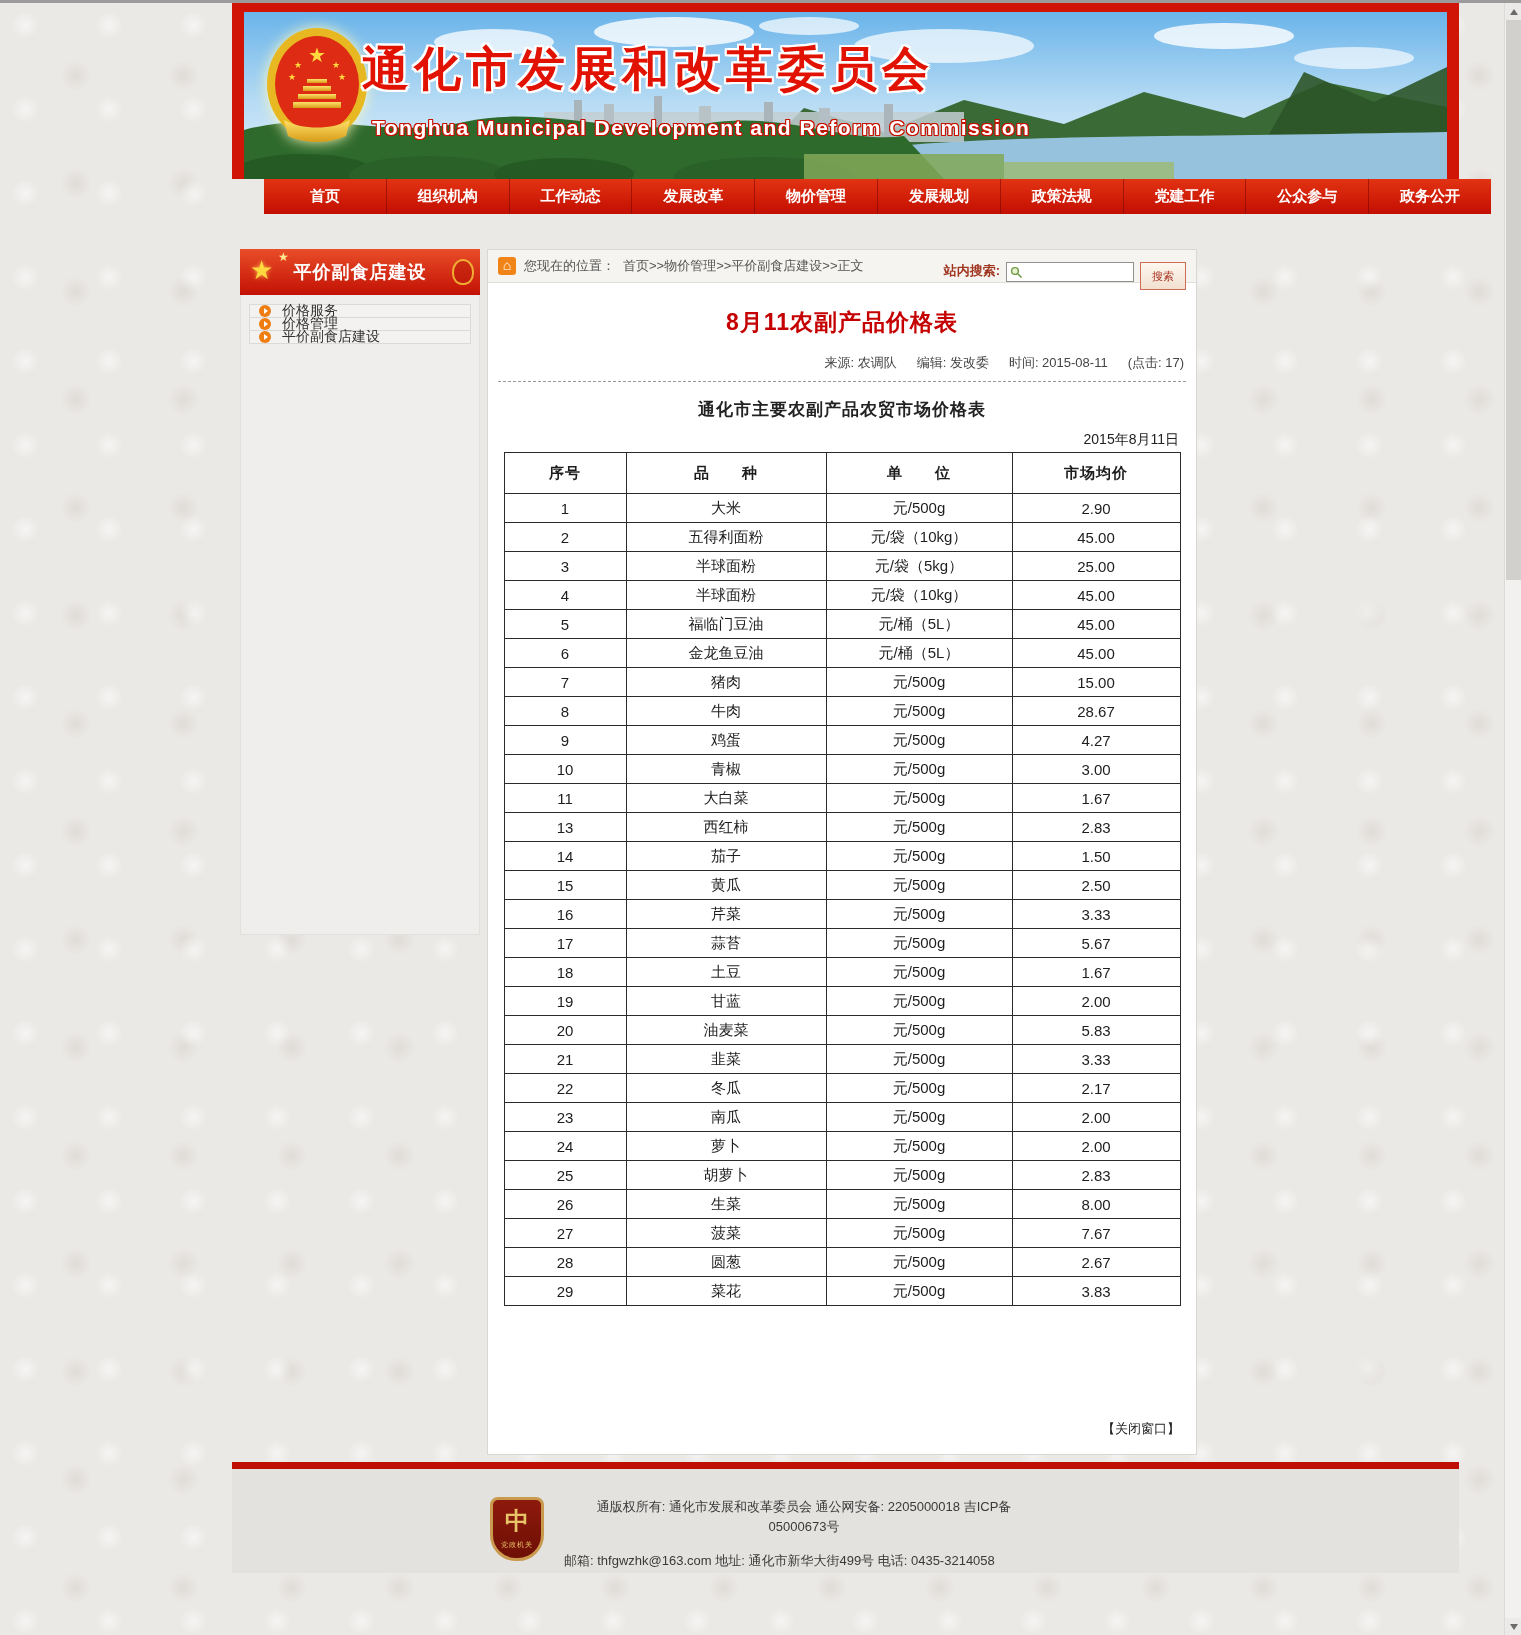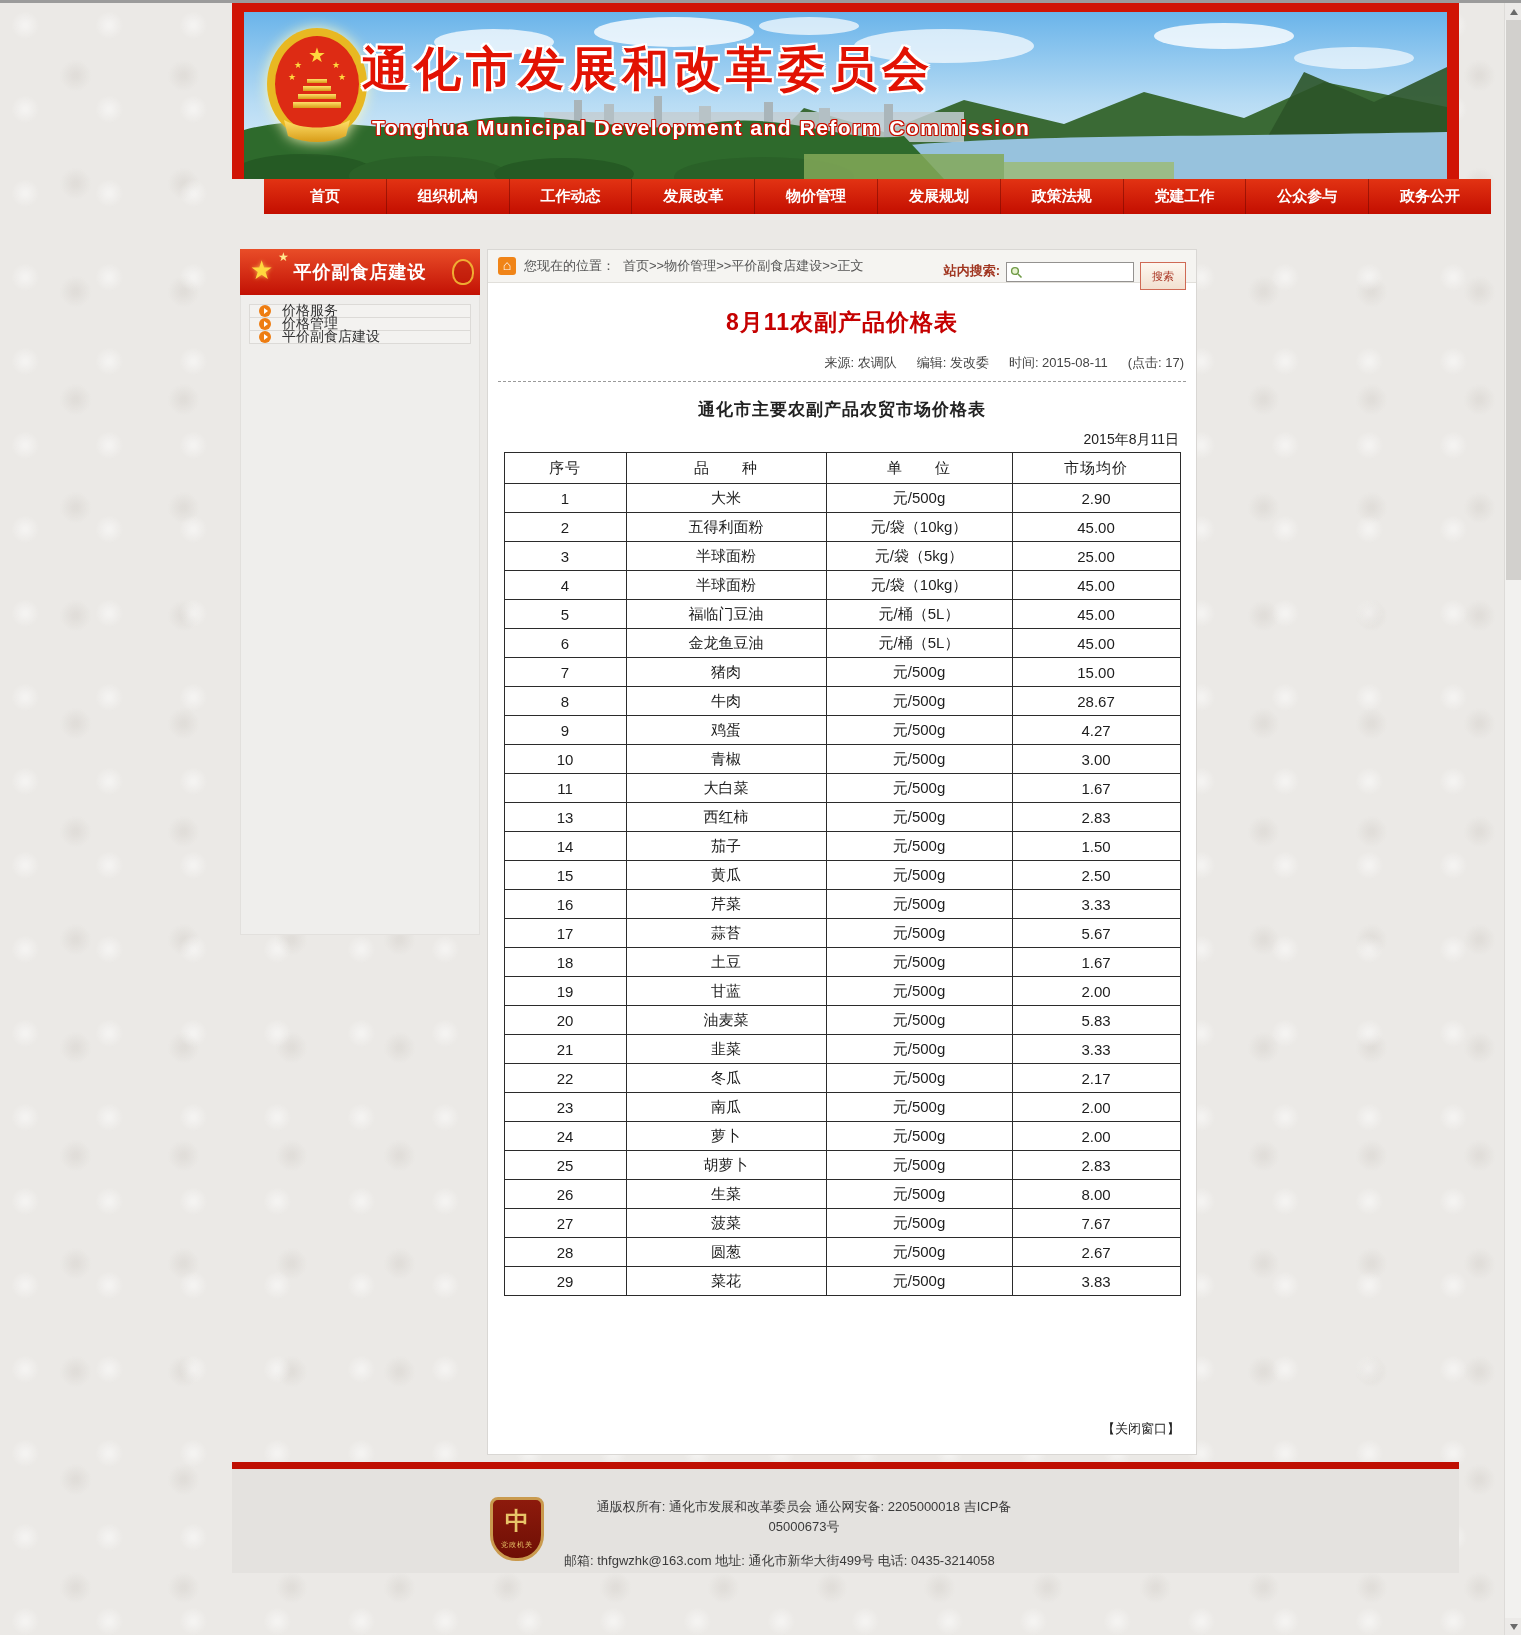--- a/index.html
+++ b/index.html
@@ -71,21 +71,21 @@
   .input-box input { position:absolute; left:18px; top:0; width:106px; height:18px; border:none; outline:none; font-size:12px; background:transparent; }
   .search-btn { width:46px; height:28px; background:linear-gradient(180deg,#fdf7ef,#f2e0d0); border:1px solid #cf6a55; color:#a83220; font-size:11px; cursor:pointer; font-family:inherit; }
 
   .article-title { margin-top:24px; text-align:center; font-size:23px; font-weight:bold; color:#c50000; letter-spacing:1px; }
   .meta-line { margin-top:16px; display:flex; justify-content:flex-end; gap:20px; font-size:13px; color:#444; padding-right:12px; }
   .dashed { margin:9px 10px 0; border-bottom:1px dashed #9a9a9a; height:0; }
   .table-title { margin-top:16px; text-align:center; font-size:17px; font-weight:bold; color:#222; letter-spacing:1px; }
   .date-line { margin:10px 17px 3px 12px; text-align:right; font-size:14px; color:#222; }
   table.price-table { border-collapse:collapse; margin:2px auto 0; table-layout:fixed; width:676px; font-size:15px; color:#1d1d1d; }
   .price-table th, .price-table td { border:1px solid #2b2b2b; text-align:center; padding:0; font-weight:normal; }
-  .price-table th { height:31px; letter-spacing:1px; }
+  .price-table th { height:41px; letter-spacing:1px;font-weight:bold; }
   .price-table td { height:29px; }
   .close-link { position:absolute; right:16px; bottom:16px; font-size:13px; color:#222; cursor:pointer; }
 
   
   .red-divider { position:absolute; left:0; top:1459px; width:100%; height:7px; background:#bf0f02; }
   .footer-panel { position:absolute; left:0; top:1466px; width:100%; height:104px; background:#e4e2df; display:flex; align-items:flex-start; padding:28px 0 0 258px; gap:20px; }
   .shield { position:relative; width:54px; height:64px; background:linear-gradient(180deg,#8d1a0c,#6e0f05); border:3px solid #c99a4e; border-radius:8px 8px 26px 26px; display:flex; flex-direction:column; align-items:center; }
   .shield-glyph { color:#e8c468; font-size:24px; font-weight:bold; margin-top:5px; }
   .shield-label { color:#e8c468; font-size:7px; letter-spacing:1px; margin-top:3px; }
   .footer-text { width:480px; font-size:13px; color:#3a3a3a; line-height:1.55; }

